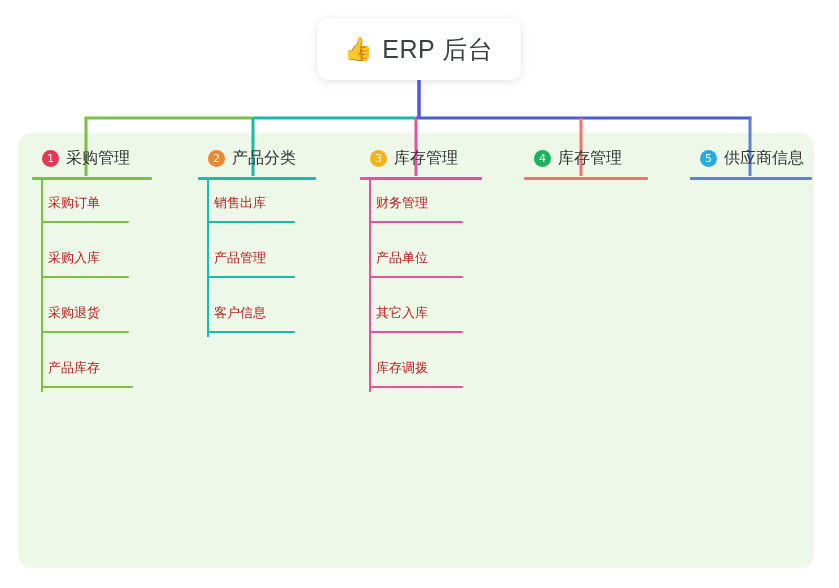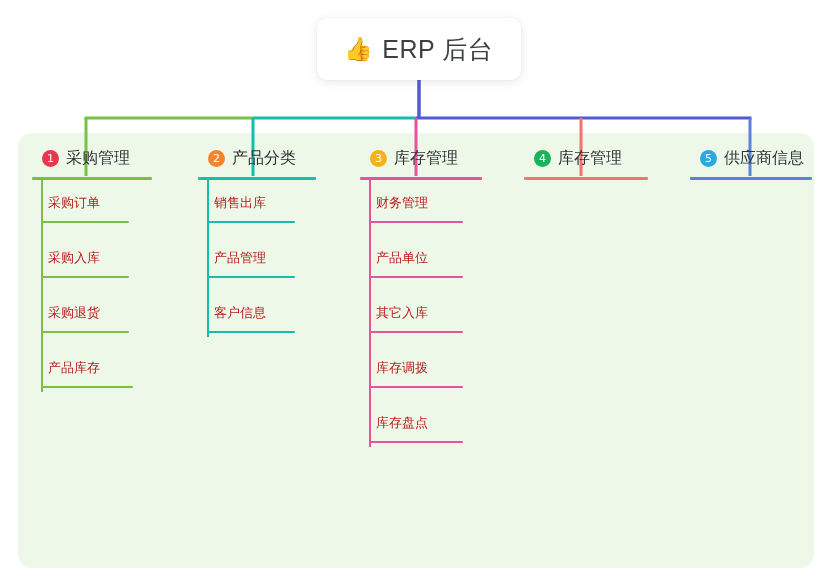--- a/index.html
+++ b/index.html
@@ -149,24 +149,20 @@
             <div class="item-rule" style="background: rgb(232, 81, 155); width: 94px;"></div>
           </div>
           <div class="item">
             <span class="item-label">其它入库</span>
             <div class="item-rule" style="background: rgb(232, 81, 155); width: 94px;"></div>
           </div>
           <div class="item">
             <span class="item-label">库存调拨</span>
             <div class="item-rule" style="background: rgb(232, 81, 155); width: 94px;"></div>
           </div>
-          <div class="item">
-            <span class="item-label">库存盘点</span>
-            <div class="item-rule" style="background: rgb(232, 81, 155); width: 94px;"></div>
-          </div>
         </div>
       </div>
       <div class="col" style="left: 524px; color: rgb(244, 115, 111);">
         <div class="col-head">
           <span class="badge" style="background: rgb(25, 179, 90);">4</span>
           <span class="col-title">库存管理</span>
         </div>
         <div class="head-rule" style="background: rgb(244, 115, 111); width: 124px;"></div>
       </div>
       <div class="col" style="left: 690px; color: rgb(91, 130, 216);">

